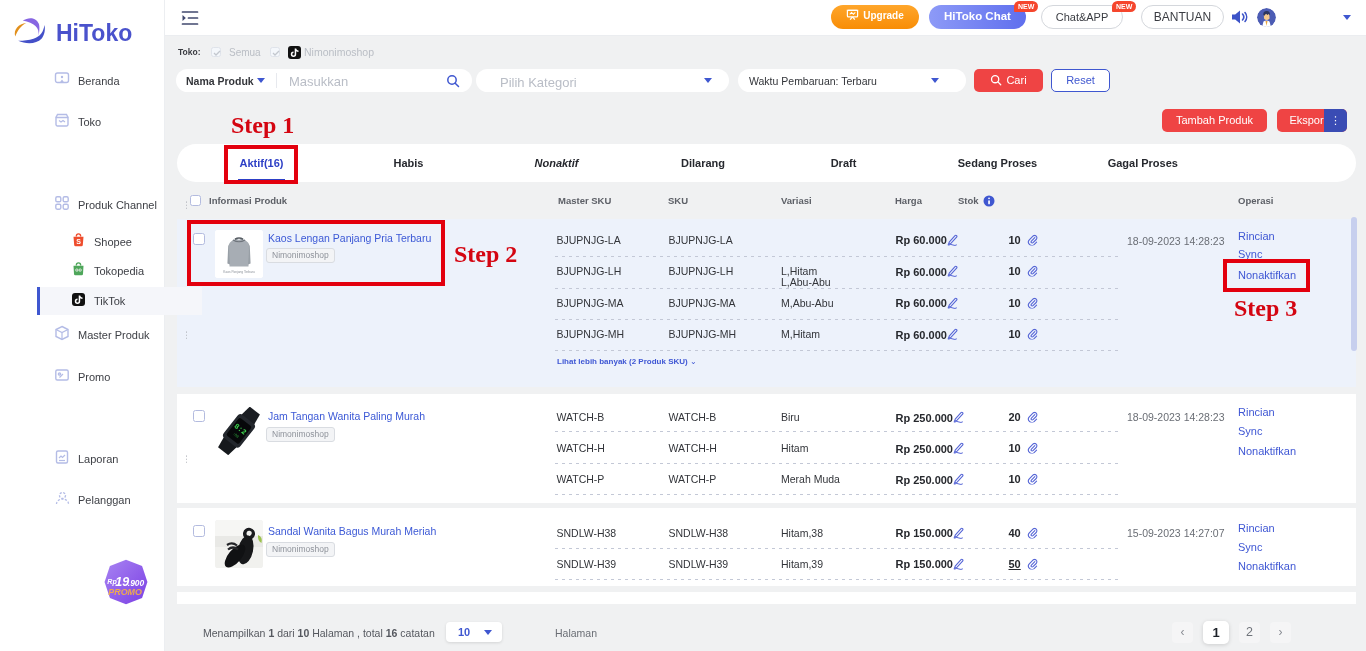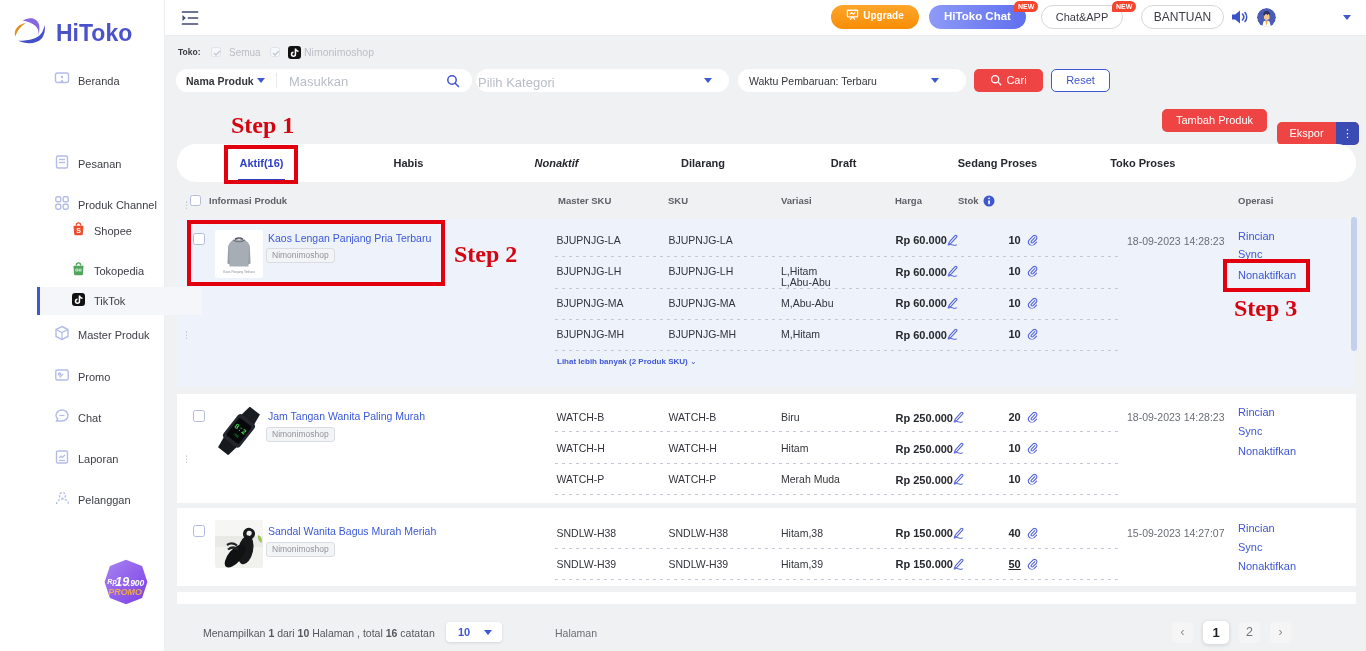--- a/index.html
+++ b/index.html
@@ -64,43 +64,43 @@
   <div class="mitem" style="top:67px;">
       <span class="ico"><svg width="16" height="16" viewBox="0 0 16 16">
           <g fill="none" stroke="#b4bce6" stroke-width="1.4">
             <rect x="1.5" y="2" width="13" height="9.5" rx="2"></rect>
             <path d="M8 8.5 l-2.2 3 h4.4 Z" fill="#b4bce6" stroke="none"></path>
             <circle cx="8" cy="6" r="1.2" fill="#b4bce6" stroke="none"></circle>
           </g>
         </svg></span>
       <span class="txt">Beranda</span>
     </div>
-  <div class="mitem" style="top:150px;">
+  <div class="mitem" style="top:108px;">
       <span class="ico"><svg width="16" height="16" viewBox="0 0 16 16">
           <g fill="none" stroke="#b4bce6" stroke-width="1.4">
-            <rect x="2.5" y="2" width="11" height="12" rx="1.5"></rect>
-            <line x1="5" y1="5.5" x2="11" y2="5.5"></line>
-            <line x1="5" y1="8.5" x2="11" y2="8.5"></line>
-          </g>
-        </svg></span>
-      <span class="txt">Pesanan</span>
+            <path d="M2 5.5 h12 v7 a1.5 1.5 0 0 1 -1.5 1.5 h-9 a1.5 1.5 0 0 1 -1.5 -1.5 Z"></path>
+            <path d="M2 5.5 L3.5 2.5 h9 L14 5.5"></path>
+            <path d="M5 8.5 l2 1.5 2-1.5 2 1.5" stroke-width="1.2"></path>
+          </g>
+        </svg></span>
+      <span class="txt">Toko</span>
     </div>
   <div class="mitem" style="top:191px;">
       <span class="ico"><svg width="16" height="16" viewBox="0 0 16 16">
           <g fill="none" stroke="#b4bce6" stroke-width="1.4">
             <rect x="1.8" y="1.8" width="5" height="5" rx="1.4"></rect>
             <rect x="9.2" y="1.8" width="5" height="5" rx="1.4"></rect>
             <rect x="1.8" y="9.2" width="5" height="5" rx="1.4"></rect>
             <rect x="9.2" y="9.2" width="5" height="5" rx="1.4"></rect>
           </g>
         </svg></span>
       <span class="txt">Produk Channel</span>
       <span class="dots">⋮</span>
     </div>
-  <div class="mitem sub" style="top:217px;padding-left:7px;">
+  <div class="mitem sub" style="top:228px;padding-left:7px;">
       <span class="ico"><svg width="13" height="14" viewBox="0 0 13 14">
           <path d="M1.5 3.8 h10 l-0.7 8.2 a1.3 1.3 0 0 1 -1.3 1.2 h-6 a1.3 1.3 0 0 1 -1.3 -1.2 Z" fill="#ee4d2d"></path>
           <path d="M4.3 3.5 a2.2 2.6 0 0 1 4.4 0" fill="none" stroke="#ee4d2d" stroke-width="1.3"></path>
           <text x="6.5" y="10.5" font-size="7" font-weight="bold" fill="#fff" text-anchor="middle">S</text>
         </svg></span>
       <span class="txt">Shopee</span>
     </div>
   <div class="mitem sub" style="top:287px;height:28px;background:#f5f6fa;">
       <span style="position:absolute;left:0;top:0;width:3px;height:28px;background:#3f57d0;"></span>
       <span class="ico"><svg width="13" height="13" viewBox="0 0 13 13">
@@ -132,29 +132,20 @@
     </div>
   <div class="mitem" style="top:363px;">
       <span class="ico"><svg width="16" height="16" viewBox="0 0 16 16">
           <g fill="none" stroke="#b4bce6" stroke-width="1.4">
             <rect x="1.8" y="3" width="12.4" height="10" rx="1.5"></rect>
             <circle cx="5.5" cy="7" r="1.1"></circle>
             <path d="M9 7 l-3.5 3.5 M9.8 10 h0.01" stroke-width="1.2"></path>
           </g>
         </svg></span>
       <span class="txt">Promo</span>
-    </div>
-  <div class="mitem" style="top:404px;">
-      <span class="ico"><svg width="16" height="16" viewBox="0 0 16 16">
-          <g fill="none" stroke="#b4bce6" stroke-width="1.4">
-            <path d="M8 2 a6 5.5 0 0 1 6 5.5 a6 5.5 0 0 1 -6 5.5 h-5.5 l1.2-2.2 A5.5 5.5 0 0 1 2 7.5 A6 5.5 0 0 1 8 2 Z"></path>
-            <path d="M5.5 7.5 h5" stroke-width="1.2"></path>
-          </g>
-        </svg></span>
-      <span class="txt">Chat</span>
     </div>
   <div class="mitem" style="top:445px;">
       <span class="ico"><svg width="16" height="16" viewBox="0 0 16 16">
           <g fill="none" stroke="#b4bce6" stroke-width="1.4">
             <rect x="2.5" y="2" width="11" height="12" rx="1.5"></rect>
             <path d="M5 9 l2-2 1.5 1.5 L11 6" stroke-width="1.2"></path>
             <line x1="5" y1="11.5" x2="11" y2="11.5" stroke-width="1.2"></line>
           </g>
         </svg></span>
       <span class="txt">Laporan</span>
@@ -260,48 +251,48 @@
   <span style="position:absolute;left:10px;top:5.5px;font-size:10.5px;font-weight:bold;color:#33353a;">Nama Produk</span>
   <span class="caret" style="position:absolute;left:81px;top:9px;"></span>
   <span style="position:absolute;left:100px;top:4px;height:15px;border-left:1px solid #e7e9ee;"></span>
   <span class="ph" style="position:absolute;left:113px;top:5px;">Masukkan</span>
   <svg width="14" height="14" viewBox="0 0 14 14" style="position:absolute;left:270px;top:4.5px">
       <circle cx="6" cy="6" r="4.2" fill="none" stroke="#3f57d0" stroke-width="1.5"></circle>
       <line x1="9.2" y1="9.2" x2="12.5" y2="12.5" stroke="#3f57d0" stroke-width="1.5" stroke-linecap="round"></line>
     </svg>
 </div>
 <div class="fpill" style="left:476px;width:253px;">
-  <span class="ph" style="position:absolute;left:2px;top:6px;text-align:center;">Pilih Kategori</span>
+  <span class="ph" style="position:absolute;left:24px;top:6px;text-align:center;">Pilih Kategori</span>
   <span class="caret" style="position:absolute;left:228px;top:9px;"></span>
 </div>
 <div class="fpill" style="left:738px;width:228px;">
   <span style="position:absolute;left:11px;top:6px;font-size:10.5px;color:#33353a;">Waktu Pembaruan: Terbaru</span>
   <span class="caret" style="position:absolute;left:193px;top:9px;"></span>
 </div>
 <div class="btn-blue abs" style="left:974px;top:69px;width:69px;height:23px;line-height:23px;font-size:11px;">
   <svg width="12" height="12" viewBox="0 0 14 14" style="vertical-align:-1.5px;margin-right:4px">
       <circle cx="6" cy="6" r="4.2" fill="none" stroke="#fff" stroke-width="1.5"></circle>
       <line x1="9.2" y1="9.2" x2="12.5" y2="12.5" stroke="#fff" stroke-width="1.5" stroke-linecap="round"></line>
     </svg>Cari</div>
 <div class="abs" style="left:1051px;top:69px;width:59px;height:23px;line-height:21px;font-size:11px;color:#3f57d0;background:#fff;border:1px solid #3f57d0;border-radius:5px;text-align:center;">Reset</div>
 
 <div class="btn-blue abs" style="left:1162px;top:109px;width:105px;height:23px;line-height:23px;font-size:11px;">Tambah Produk</div>
-<div class="btn-blue abs" style="left:1277px;top:122px;width:82px;height:23px;line-height:23px;font-size:11px;overflow:hidden;">
+<div class="btn-blue abs" style="left:1277px;top:109px;width:70px;height:23px;line-height:23px;font-size:11px;overflow:hidden;">
     <span style="position:absolute;left:0;top:0;width:59px;text-align:center;">Ekspor</span>
     <span style="position:absolute;right:0;top:0;width:23px;height:23px;background:#3a4cb4;color:#fff;font-size:11px;letter-spacing:0;">⋮</span>
   </div>
 
 <div id="tabbar">
   <span class="tab active" style="left:84.5px;">Aktif(16)</span>
   <span class="tab" style="left:231.5px;">Habis</span>
   <span class="tab" style="left:379.5px;font-style:italic;">Nonaktif</span>
   <span class="tab" style="left:526px;">Dilarang</span>
   <span class="tab" style="left:666.5px;">Draft</span>
   <span class="tab" style="left:820.5px;">Sedang Proses</span>
-  <span class="tab" style="left:965.8px;">Toko Proses</span>
+  <span class="tab" style="left:965.8px;">Gagal Proses</span>
   <span style="position:absolute;left:61px;bottom:1px;width:47px;height:2px;background:#2d3fc6;"></span>
 </div>
 
 <div class="cbx" style="left:190px;top:195px;width:11px;height:11px;"></div>
 <div class="hcol" style="left:209px;">Informasi Produk</div>
 <div class="hcol" style="left:558px;">Master SKU</div>
 <div class="hcol" style="left:668px;">SKU</div>
 <div class="hcol" style="left:781px;">Variasi</div>
 <div class="hcol" style="left:895px;">Harga</div>
 <div class="hcol" style="left:958px;">Stok</div>

